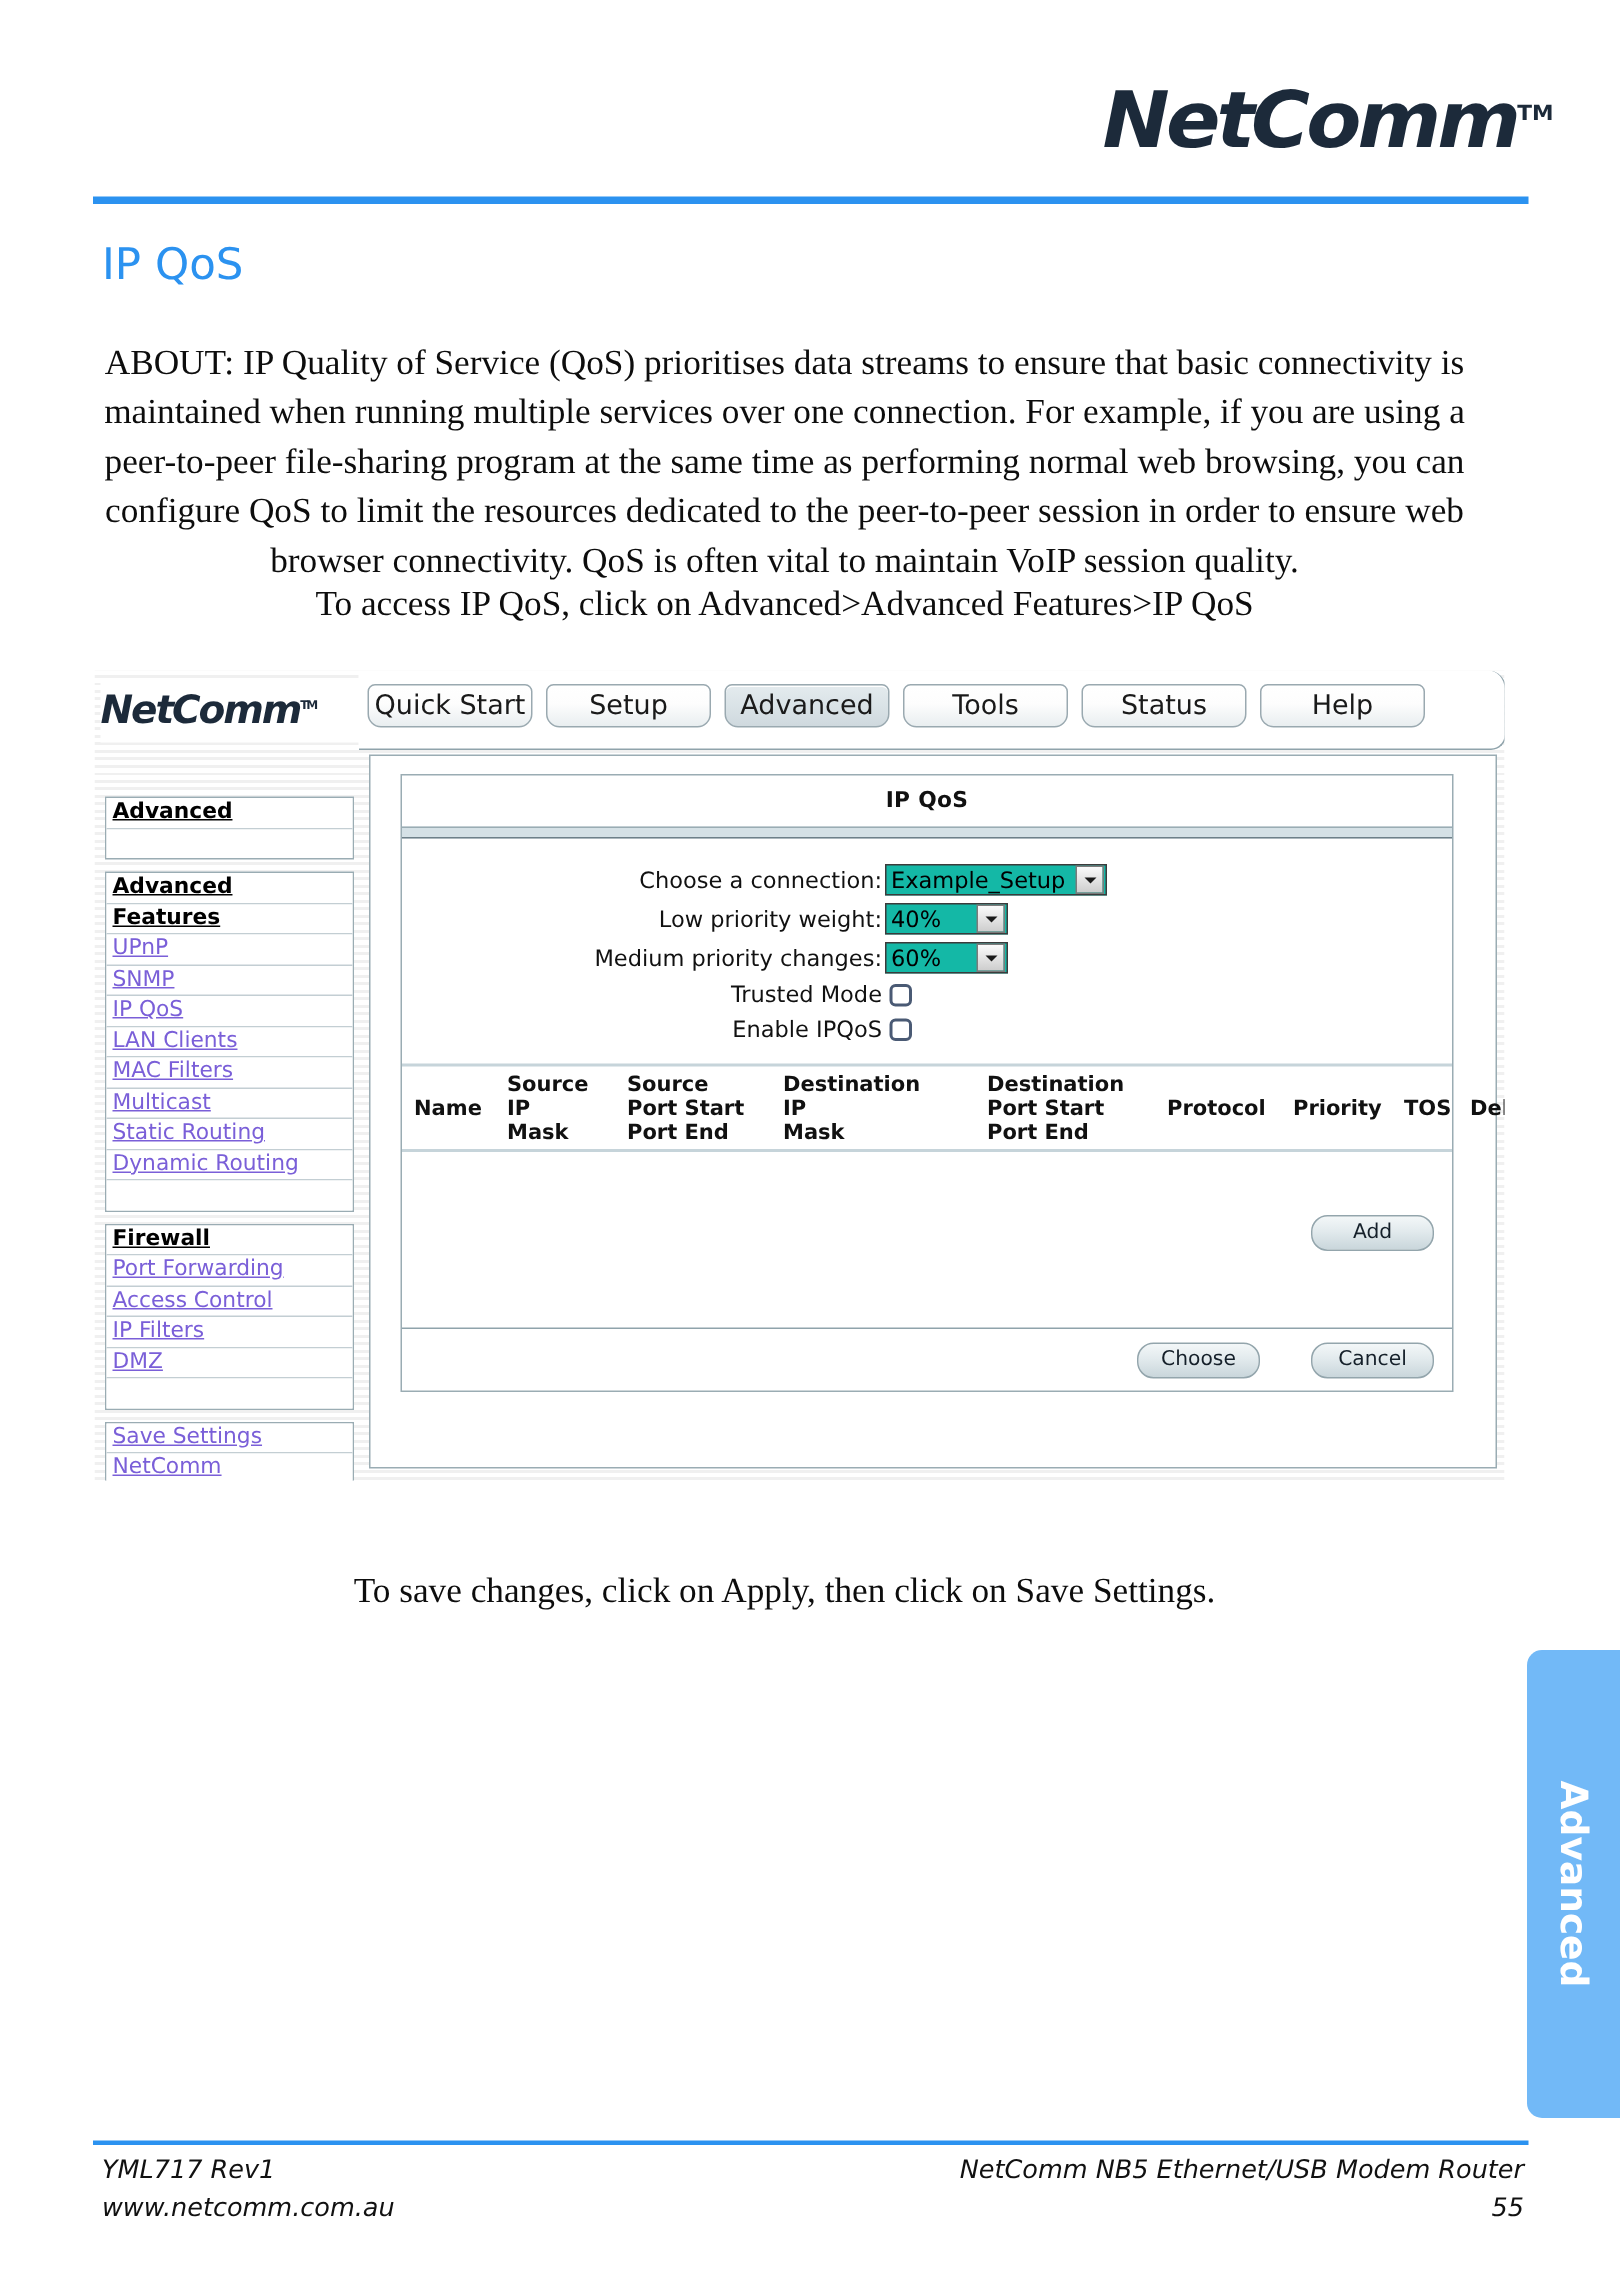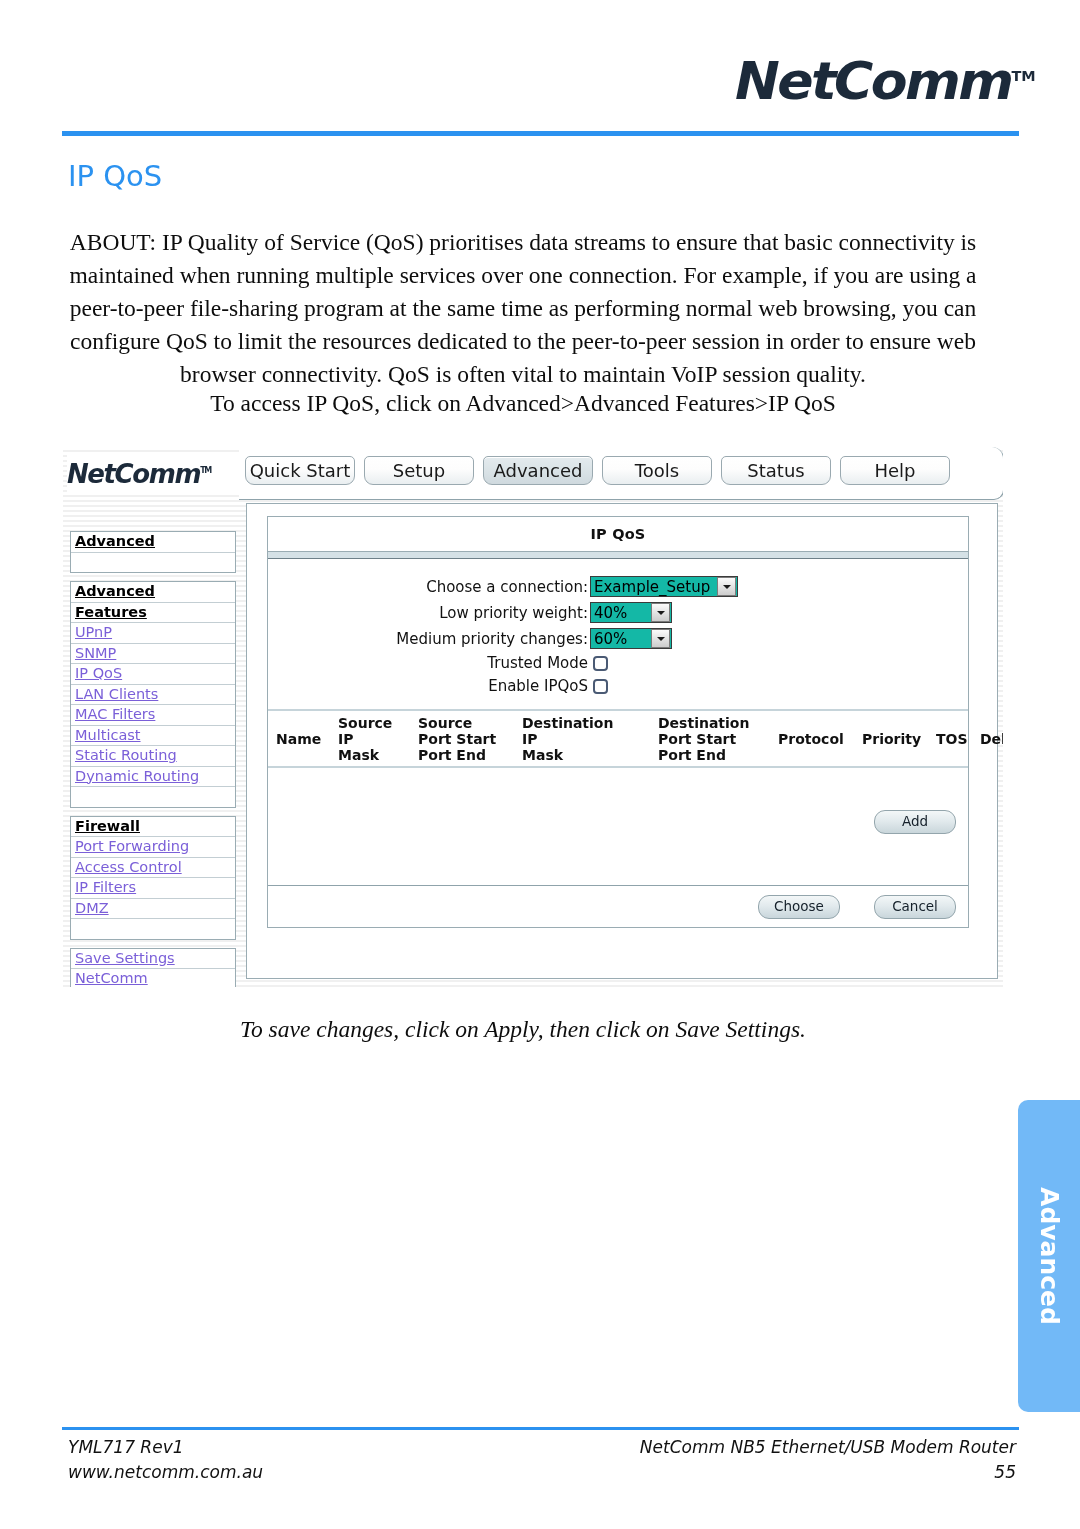--- a/index.html
+++ b/index.html
@@ -70,21 +70,21 @@
     width: 910px;
     font-family: "Liberation Serif", serif;
     font-size: 23.5px;
     line-height: 33px;
     color: #0d0d0d;
     text-align: center;
     margin-top: 12px;
   }
   #para-about { top: 214px; }
   #para-access { top: 375px; }
-  #para-save   { top: 1001px; font-style: italic; }
+  #para-save   { top: 1033px; }
 
   
   .shot {
     position: absolute;
     left: 63px;
     top: 447px;
     width: 940px;
     height: 540px;
     background: #ffffff;
     font-family: "DejaVu Sans", sans-serif;

